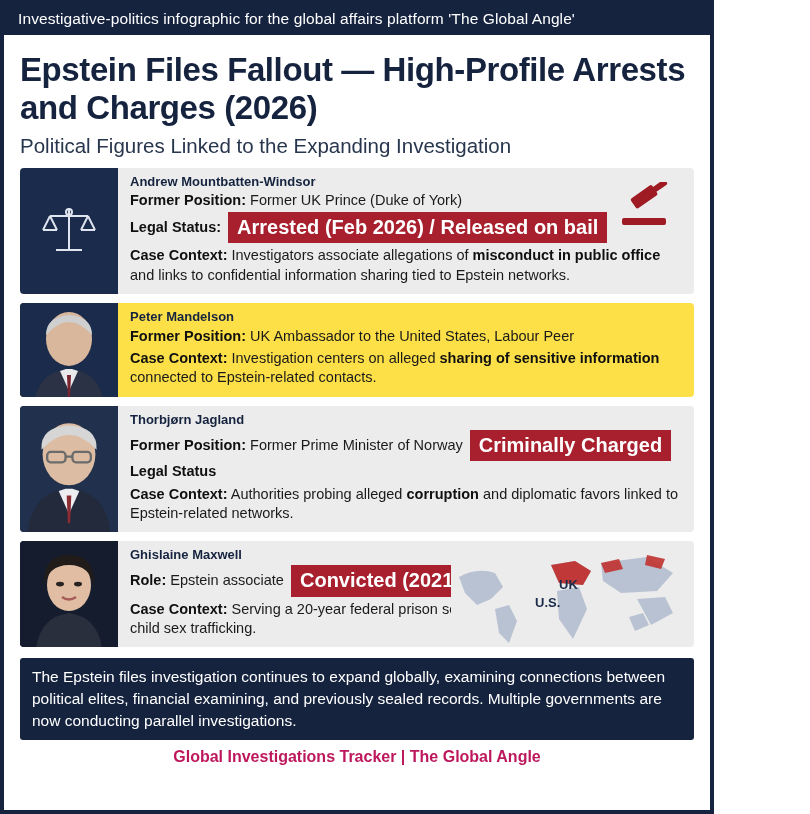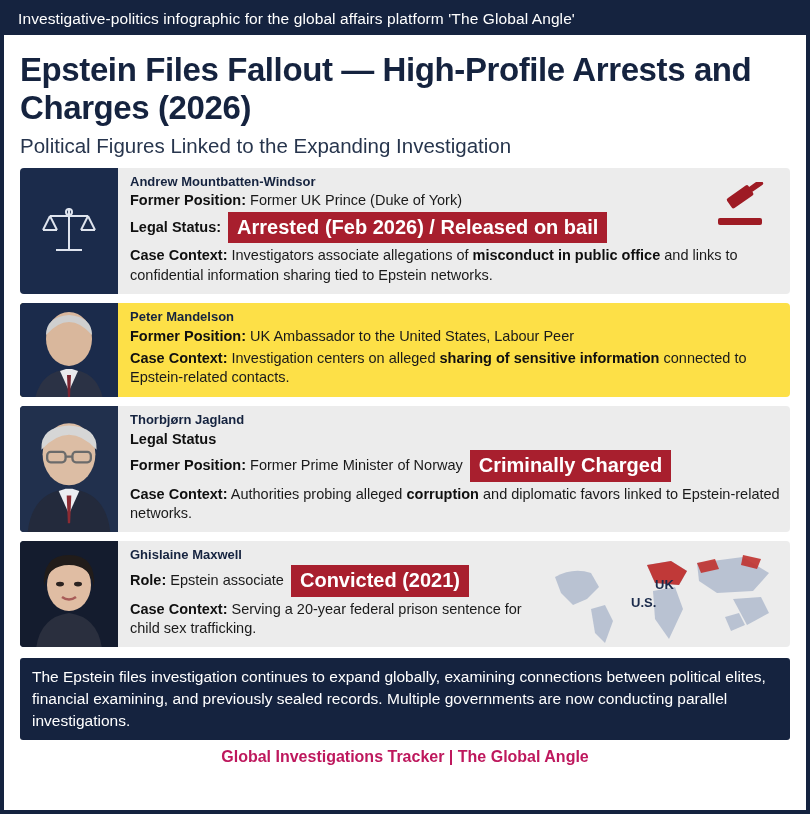--- a/index.html
+++ b/index.html
@@ -7,21 +7,21 @@
     padding: 0;
   }
   body {
     width: 810px;
     height: 814px;
     font-family: "Liberation Sans", sans-serif;
     background: #ffffff;
     overflow: hidden;
   }
   .page {
-    width: 810px;
+    width: 714px;
     height: 814px;
     box-sizing: border-box;
     background: #ffffff;
     border: 4px solid #15233f;
     display: flex;
     flex-direction: column;
   }
   .topbar {
     background: #15233f;
     color: #ffffff;
@@ -230,26 +230,26 @@
           <rect x="52" y="40" width="16" height="9" rx="3" fill="none" stroke="#6b6b6b" stroke-width="2"></rect>
           <line x1="46" y1="44" x2="52" y2="44" stroke="#6b6b6b" stroke-width="2"></line>
           <path d="M13 110 Q17 74 49 72 Q81 74 85 110Z" fill="#232a3c"></path>
           <path d="M40 74 L49 94 L58 74 L52 72 L46 72Z" fill="#eceef2"></path>
           <path d="M47 78 L51 78 L50 102 L48 102Z" fill="#8d2b33"></path>
         </svg>
       </div>
       <div class="card-body">
         <div class="person-name">Thorbjørn Jagland</div>
         <div class="row">
-          <b>Legal Status</b>
-        </div>
-        <div class="row">
           <b>Former Position:</b>
           <span>Former Prime Minister of Norway</span>
           <span class="badge">Criminally Charged</span>
+        </div>
+        <div class="row">
+          <b>Legal Status</b>
         </div>
         <div class="row ctx">
           <b>Case Context:</b>
           <span>Authorities probing alleged </span><b>corruption</b><span> and diplomatic favors linked to Epstein-related networks.</span>
         </div>
       </div>
     </div>
 
     <div class="card">
       <div class="photo">

